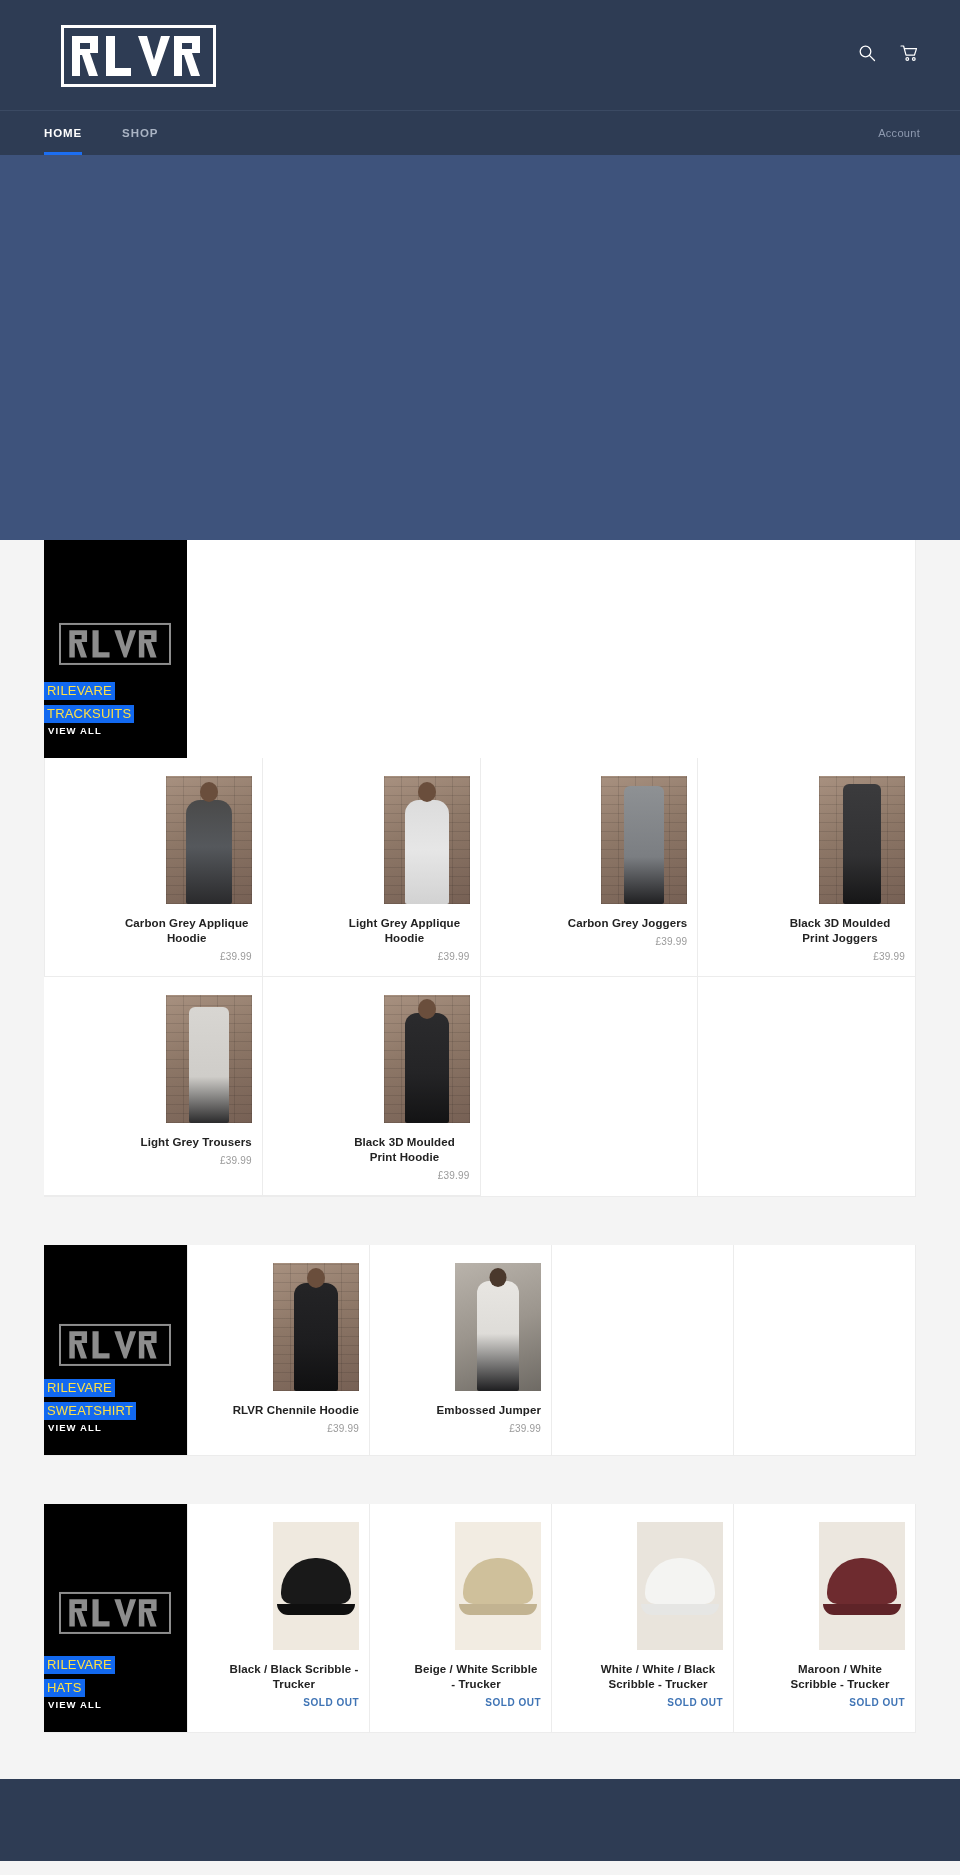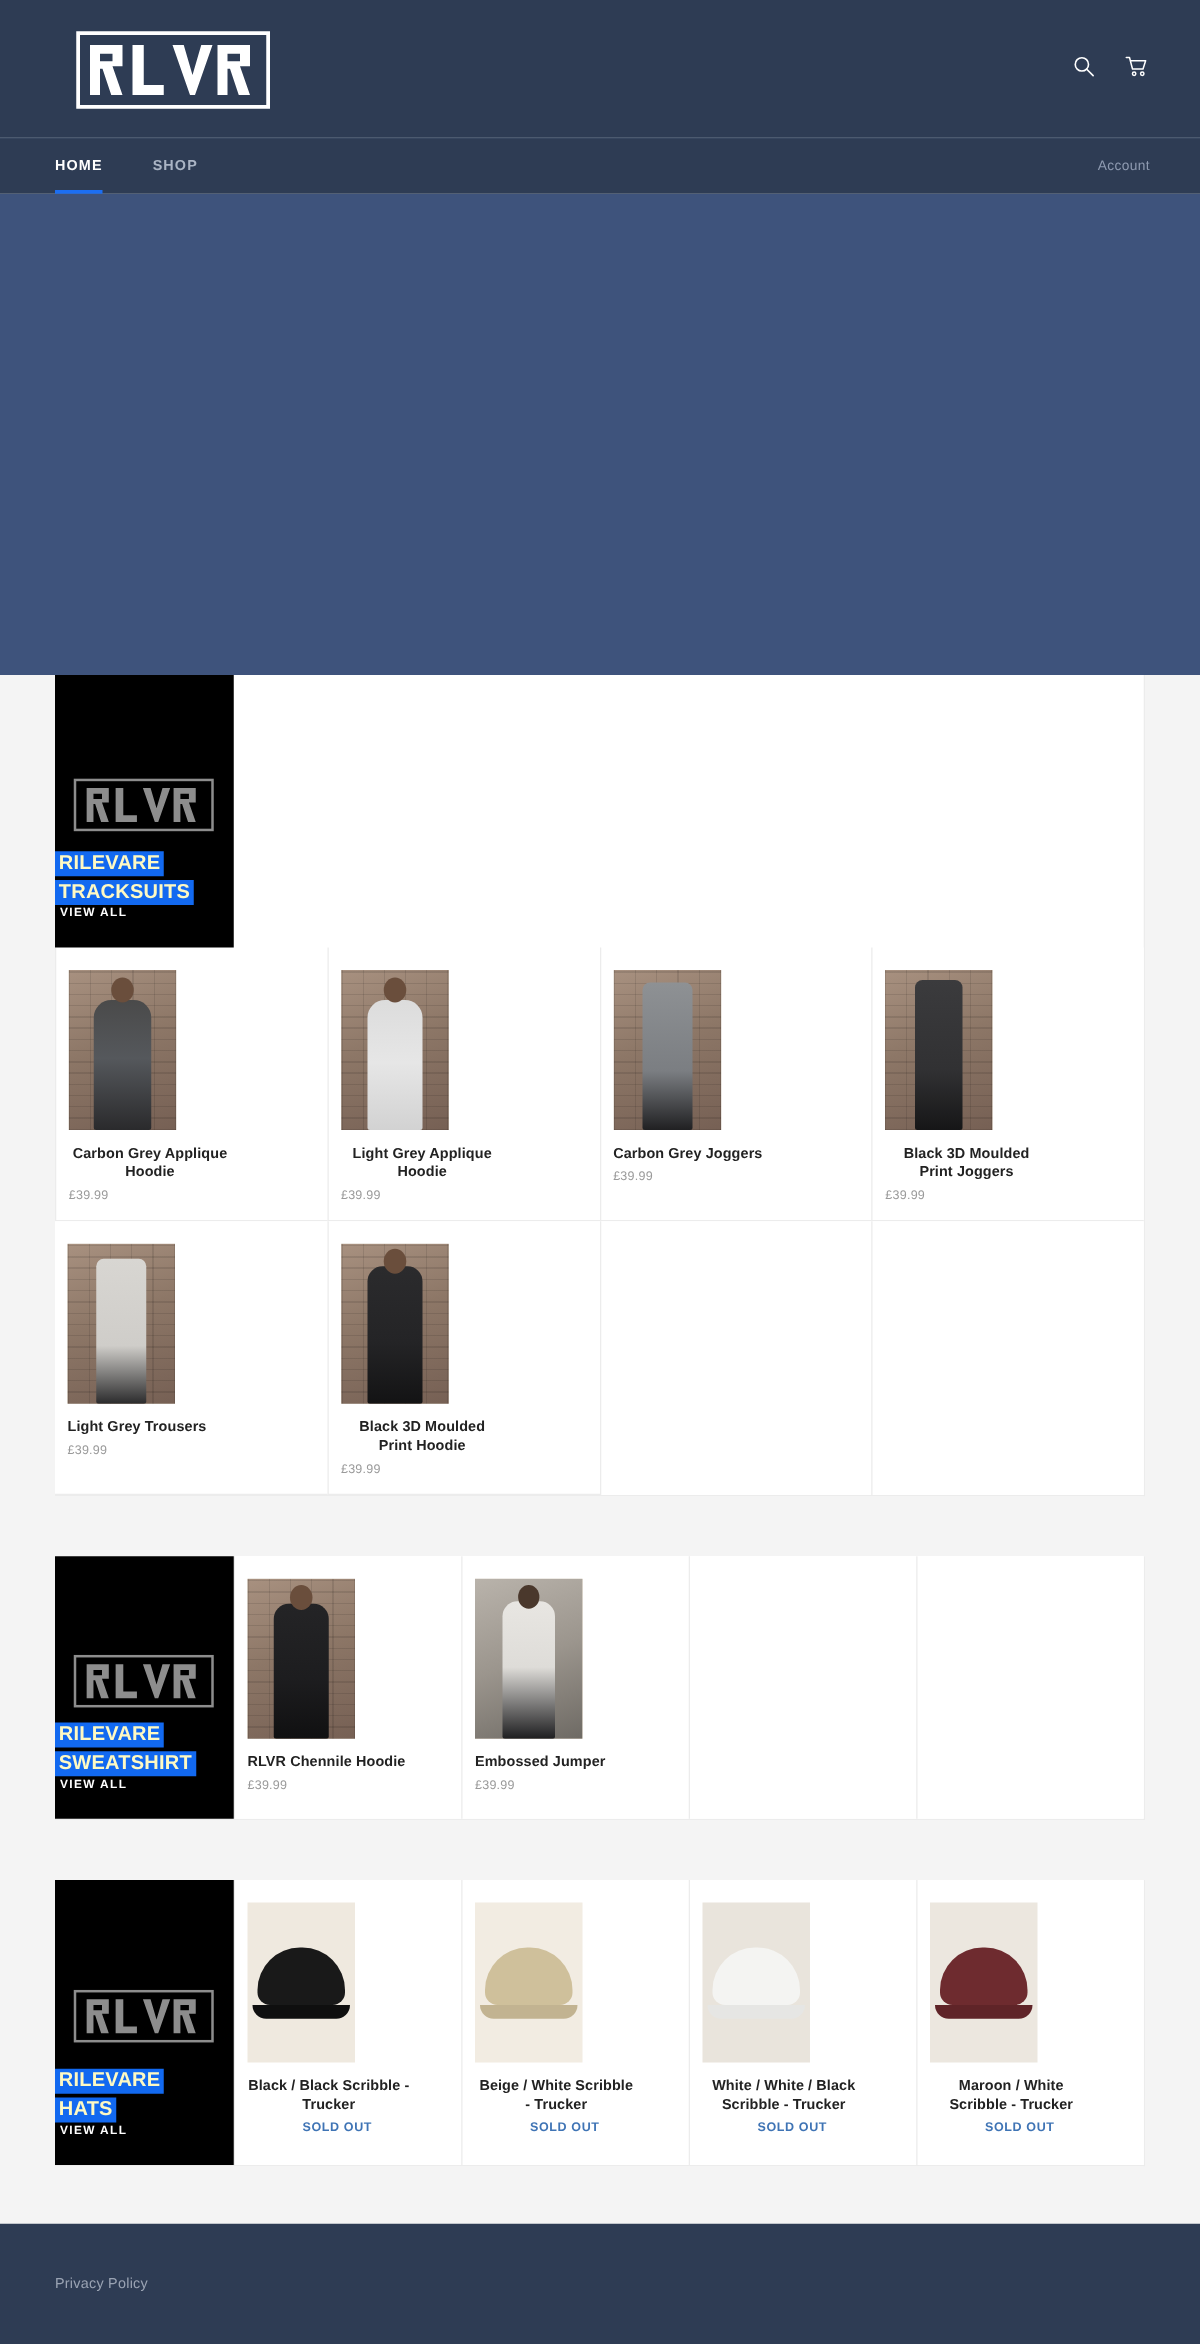--- a/index.html
+++ b/index.html
@@ -146,24 +146,24 @@
     justify-content: center;
   }
   .promo-text {
     position: relative;
     z-index: 3;
     padding: 0 0 0 0;
     margin-left: 0;
   }
   .promo-title {
     display: block;
-    font-size: 16px;
+    font-size: 13px;
     line-height: 23px;
-    color: #fef9c3;
-    font-weight: 700;
+    color: #fde047;
+    font-weight: 400;
     letter-spacing: .2px;
   }
   .promo-title span {
     background: #1269f0;
     box-shadow: 0 0 0 0 #1269f0;
     padding: 1px 3px 2px 3px;
   }
   .promo-viewall {
     display: block;
     padding-left: 4px;
@@ -179,21 +179,21 @@
     display: flex;
     flex-wrap: wrap;
   }
   .product-card {
     width: 25%;
     border-left: 1px solid #ececec;
     border-bottom: 1px solid #ececec;
     padding: 18px 10px 14px 10px;
     display: flex;
     flex-direction: column;
-    align-items: flex-start;
+    align-items: flex-end;
     background: #fff;
     cursor: pointer;
   }
   .product-card.empty { cursor: default; border-bottom: none; }
   .product-thumb {
     width: 86px;
     height: 128px;
     margin-bottom: 12px;
     background: #cbbfae;
     overflow: hidden;
@@ -497,15 +497,14 @@
         </div>
         <div class="product-title">Maroon / White Scribble - Trucker</div>
         <div class="product-price soldout">SOLD OUT</div>
       </div>
     </div>
   </section>
 
 </main>
 
 <footer class="site-footer">
-  <a class="footer-link">Privacy Policy</a>
 
 </footer>
 
 </body></html>

